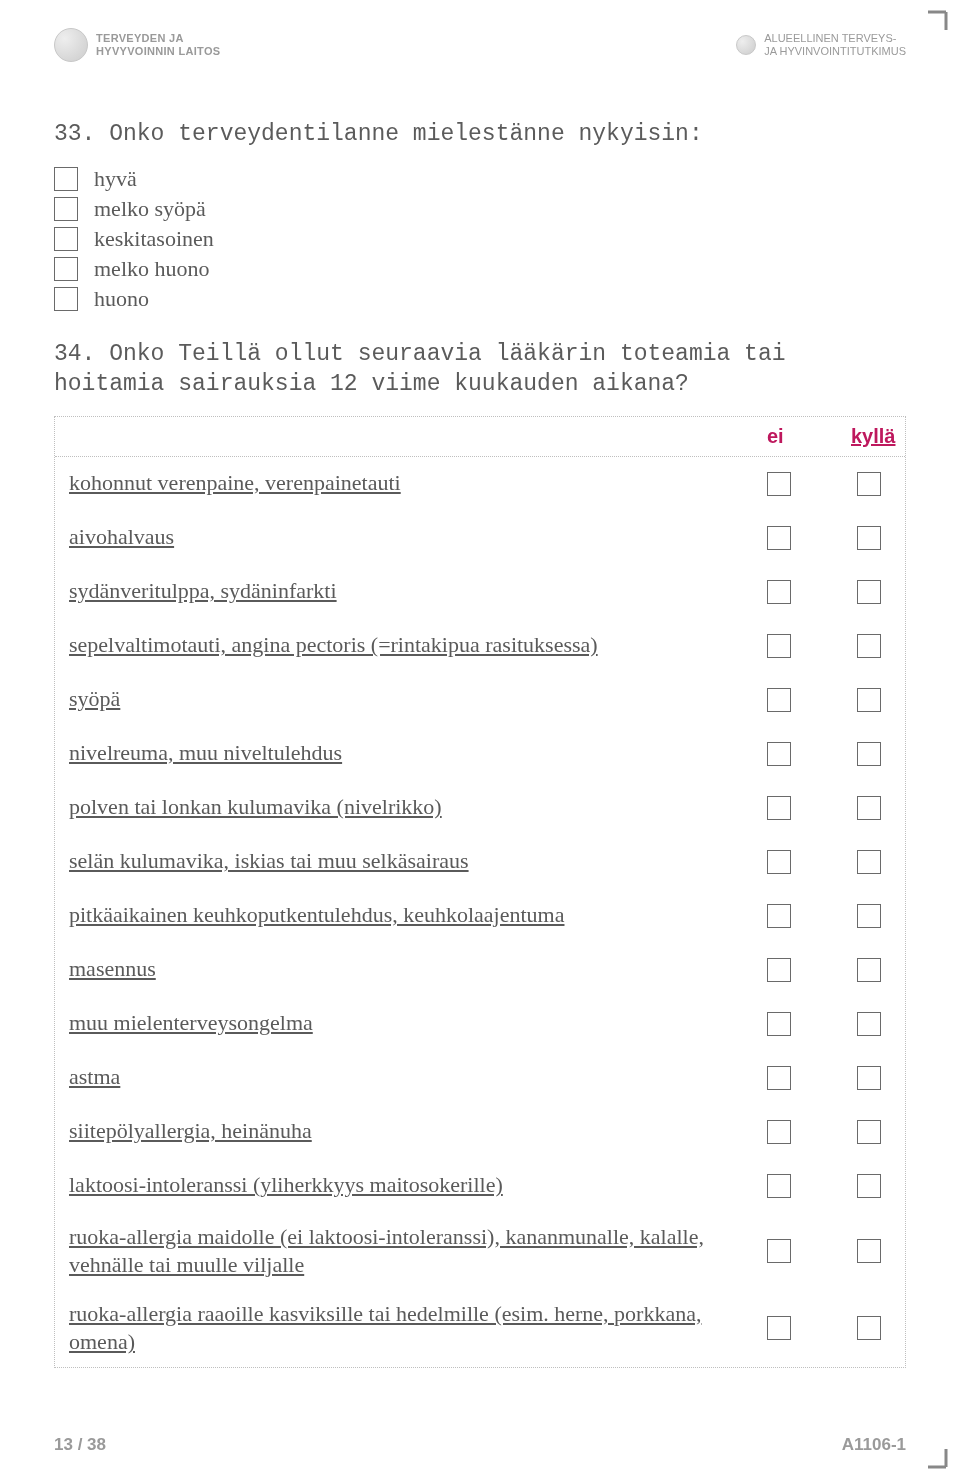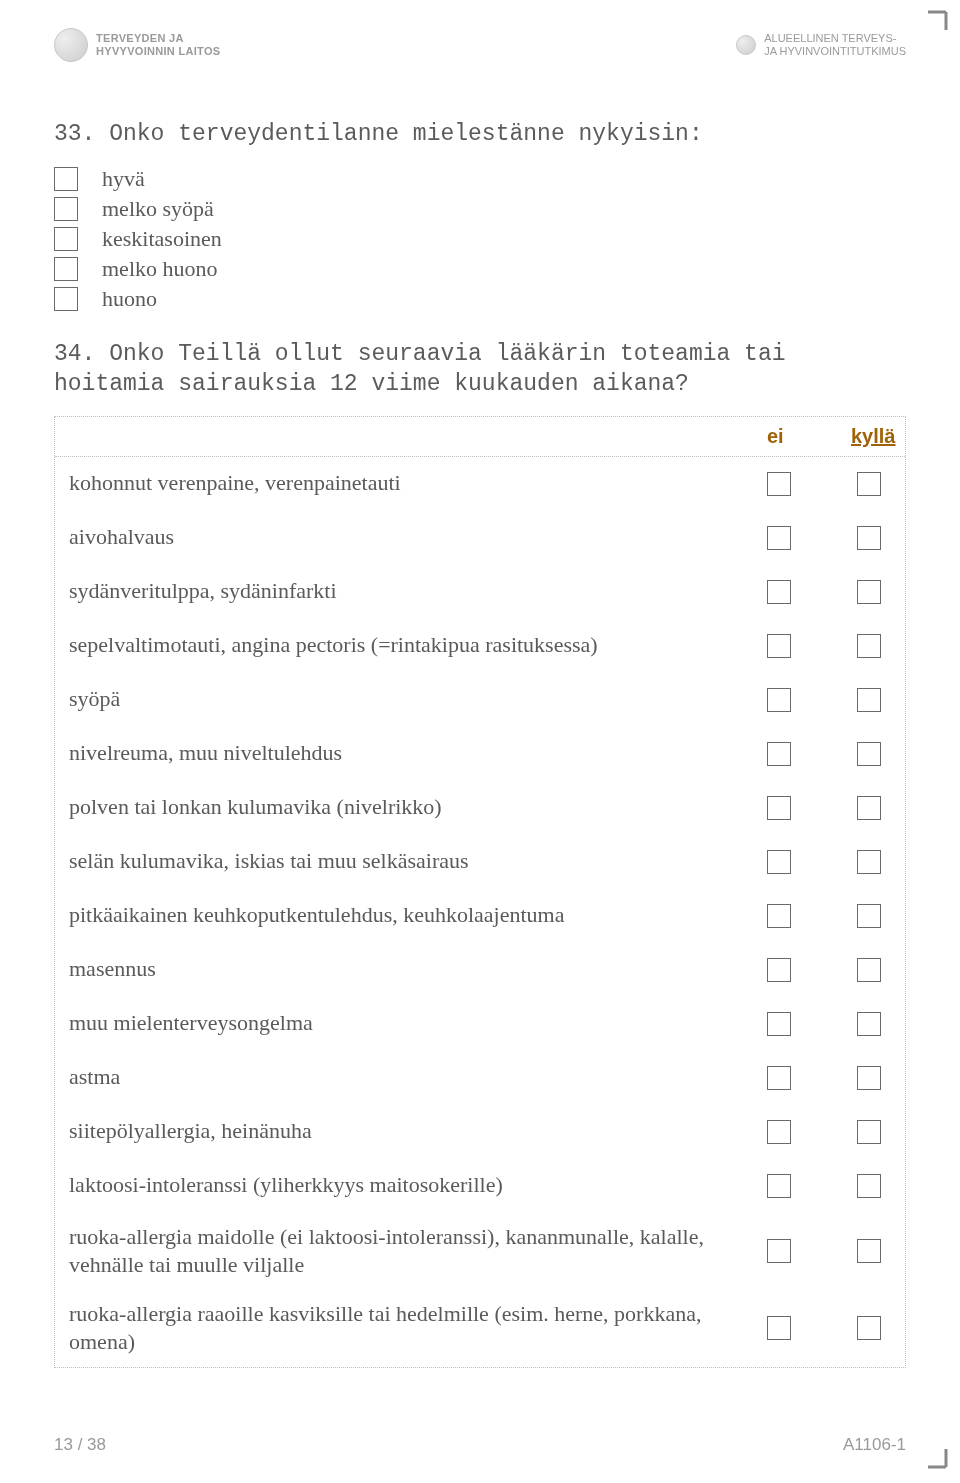--- a/index.html
+++ b/index.html
@@ -72,21 +72,21 @@
     .question-title {
       font-family: Liberation Mono, monospace;
       font-size: 23px;
       color: #5b5b5b;
       margin-bottom: 16px;
       line-height: 1.3;
     }
     .option-row {
       display: flex;
       align-items: center;
-      gap: 24px;
+      gap: 16px;
       margin-bottom: 4px;
     }
     .checkbox {
       width: 24px;
       height: 24px;
       border: 1.4px solid #6a6a6a;
       display: inline-block;
       flex-shrink: 0;
     }
     .option-label {
@@ -101,37 +101,38 @@
       display: flex;
       position: relative;
       height: 40px;
       border-bottom: 1px dotted #bfbfbf;
     }
     .col-header {
       position: absolute;
       font-family: Arial, sans-serif;
       font-size: 20px;
       font-weight: bold;
-      color: #a16207;
+      color: #be185d;
       top: 8px;
     }
     .col-ei { left: 712px; }
     .col-kylla { left: 796px; text-decoration: underline; }
     .table-row {
       display: flex;
       align-items: center;
       min-height: 54px;
       position: relative;
       padding: 10px 0 10px 14px;
     }
     .table-row-label {
       font-size: 22px;
       color: #5a5a5a;
       line-height: 1.3;
       max-width: 640px;
+      text-decoration: underline;
     }
     .check-ei {
       position: absolute;
       left: 712px;
       top: 50%;
       transform: translateY(-50%);
     }
     .check-kylla {
       position: absolute;
       left: 802px;
@@ -141,20 +142,21 @@
     .footer {
       position: absolute;
       bottom: 28px;
       left: 54px;
       right: 54px;
       display: flex;
       justify-content: space-between;
       font-family: Arial, sans-serif;
       font-size: 17px;
       color: #9a9a9a;
+      font-weight: bold;
     }
   </style>
 </head>
 <body>
 
 <div class="crop-mark-tr">
   <svg width="24" height="24">
       <path d="M0 4 L18 4 M18 4 L18 22" stroke="#888" stroke-width="3" fill="none"></path>
     </svg>
 </div>

